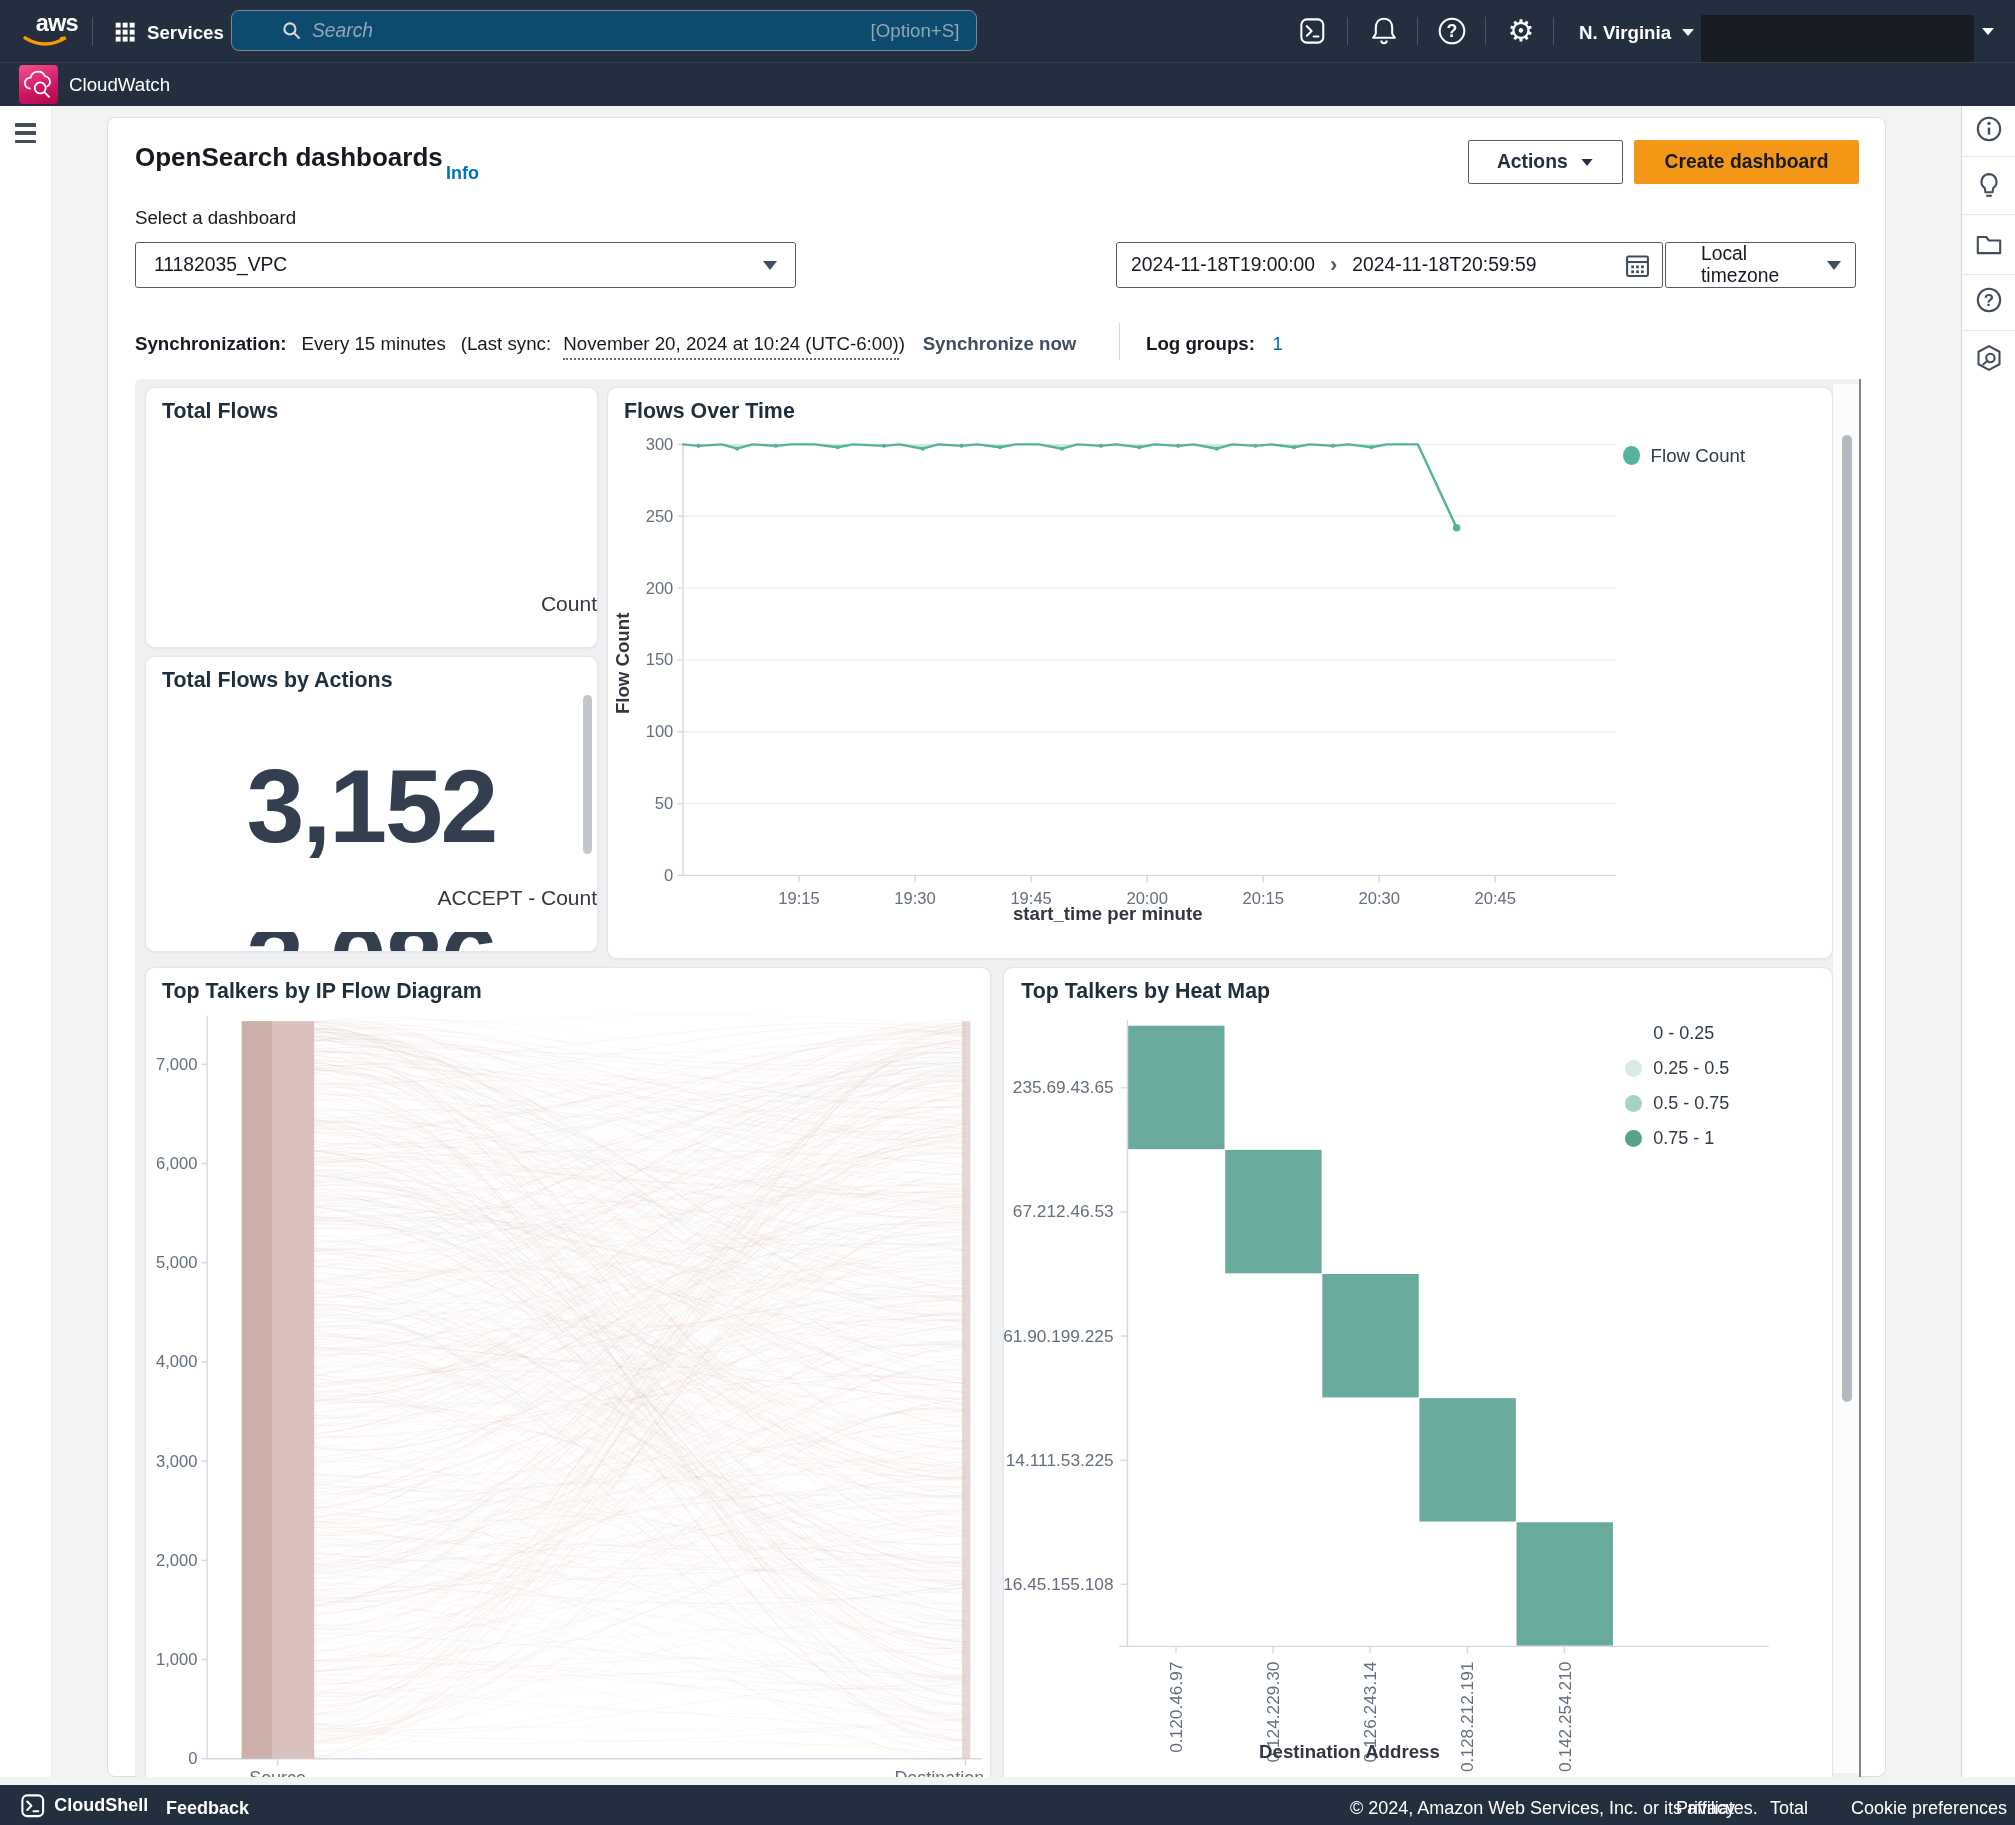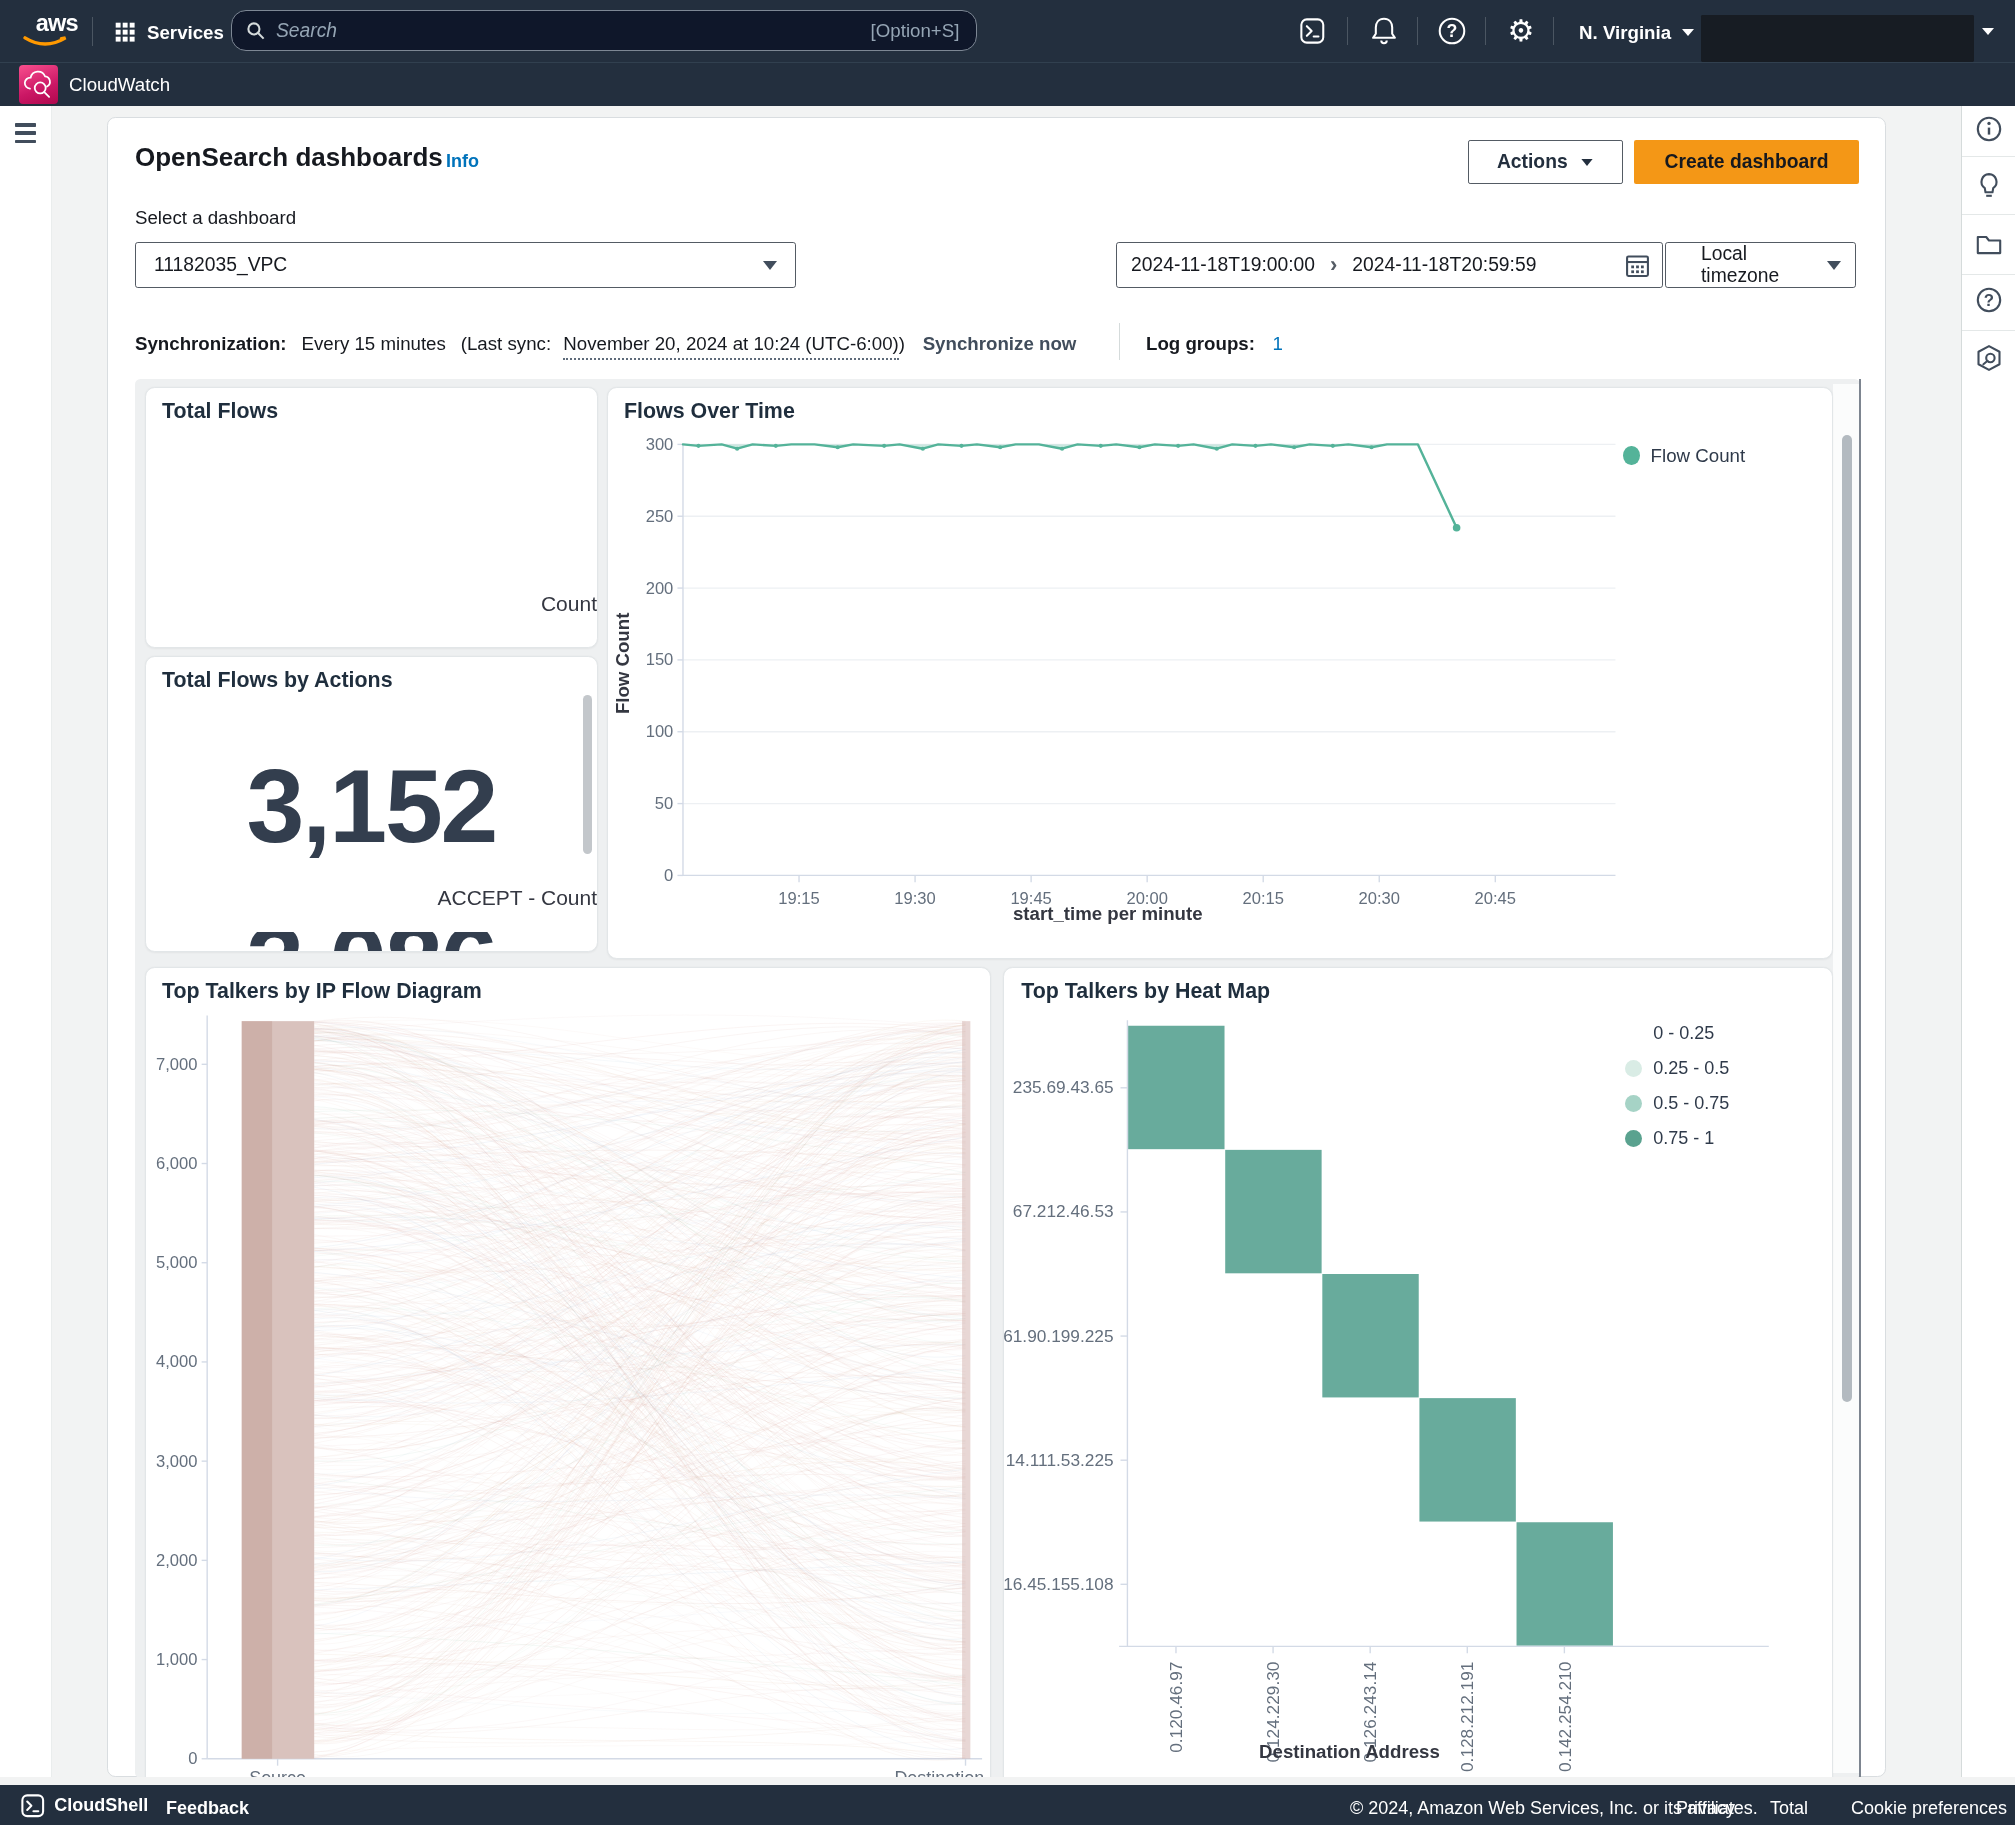--- a/index.html
+++ b/index.html
@@ -51,21 +51,21 @@
         <rect x="1" y="11" width="7" height="7"></rect>
           <rect x="11" y="11" width="7" height="7"></rect>
           <rect x="21" y="11" width="7" height="7"></rect>
         <rect x="1" y="21" width="7" height="7"></rect>
           <rect x="11" y="21" width="7" height="7"></rect>
           <rect x="21" y="21" width="7" height="7"></rect>
       </g>
     </svg>
     <span class="navtext" style="margin-left:11px;font-weight:700;">Services</span>
   </div>
-  <div class="ab" style="left:231px;top:10.4px;width:746px;height:41px;background:#0f172a;border:1.4px solid #7d8794;border-radius:15px;box-sizing:border-box;display:flex;align-items:center;cursor:text;">
+  <div class="ab" style="left:231px;top:10.4px;width:746px;height:41px;background:#0c4a6e;border:1.4px solid #7d8794;border-radius:8px;box-sizing:border-box;display:flex;align-items:center;cursor:text;padding-left:36px;">
     <svg width="18" height="18" style="margin-left:15px;" viewBox="0 0 26 26">
       <circle cx="10" cy="10" r="8" stroke="#d5dbdb" stroke-width="3" fill="none"></circle>
       <line x1="16" y1="16" x2="24" y2="24" stroke="#d5dbdb" stroke-width="3"></line>
     </svg>
     <span class="muted" style="margin-left:11px;font-size:19.3px;font-style:italic;">Search</span>
     <span class="muted" style="margin-left:auto;margin-right:16.6px;font-size:18.7px;">[Option+S]</span>
   </div>
 
   <div class="ab" style="left:1300px;top:17.3px;width:26px;height:28px;cursor:pointer;">
     <svg width="26" height="28" viewBox="0 0 38 40">
@@ -156,21 +156,21 @@
       <polygon points="20,3 35,11 35,29 20,37 5,29 5,11" stroke="#414d5c" stroke-width="3" fill="none" stroke-linejoin="round"></polygon>
       <circle cx="22" cy="20" r="6" stroke="#414d5c" stroke-width="3" fill="none"></circle>
       <line x1="18" y1="24" x2="12" y2="29" stroke="#414d5c" stroke-width="3" stroke-linecap="round"></line>
     </svg>
   </div>
 </div>
 
 <div class="ab" style="left:107px;top:117px;width:1779px;height:1660px;background:#fff;border:0.7px solid #d9dde0;border-radius:8.3px;box-sizing:border-box;z-index:1;"></div>
 
 <div class="ab" style="left:135px;top:142px;font-size:26px;font-weight:700;color:#16191f;z-index:2;">OpenSearch dashboards</div>
-<a class="ab" style="left:446px;top:151px;font-size:18px;font-weight:700;color:#0073bb;text-decoration:none;cursor:pointer;z-index:2;">Info</a>
+<a class="ab" style="left:446px;top:163px;font-size:18px;font-weight:700;color:#0073bb;text-decoration:none;cursor:pointer;z-index:2;">Info</a>
 
 <div class="ab btn btn-normal" style="left:1468px;top:140px;width:155px;height:44px;z-index:2;">
   <span>Actions</span>
   <span class="caret" style="margin-left:12.4px;border-top-color:#232f3e;transform:scale(0.8);"></span>
 </div>
 <div class="ab btn btn-primary" style="left:1634px;top:140px;width:225px;height:44px;background:#f49716;z-index:2;">
   <span>Create dashboard</span>
 </div>
 
 <div class="ab" style="left:135px;top:207px;font-size:18.7px;color:#16191f;z-index:2;">Select a dashboard</div>

